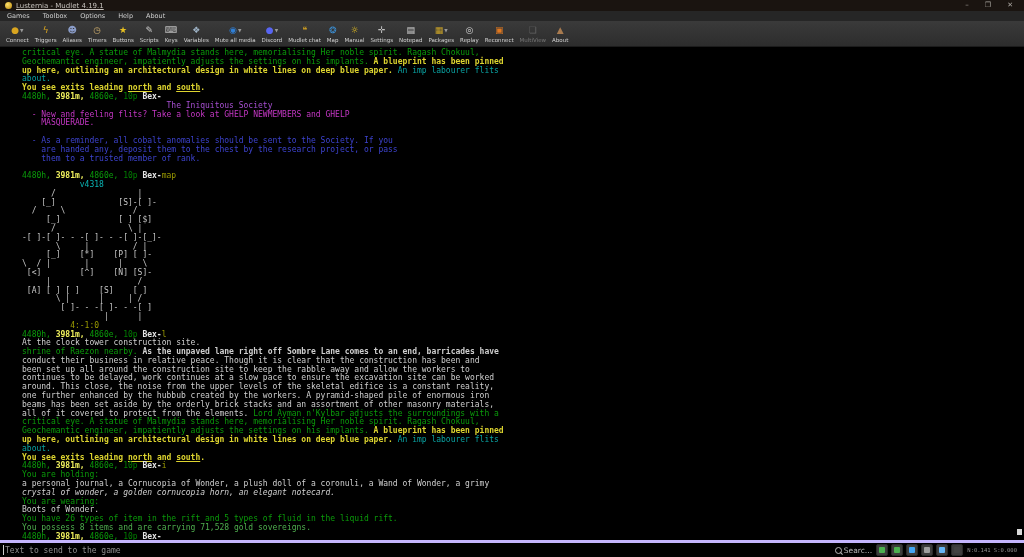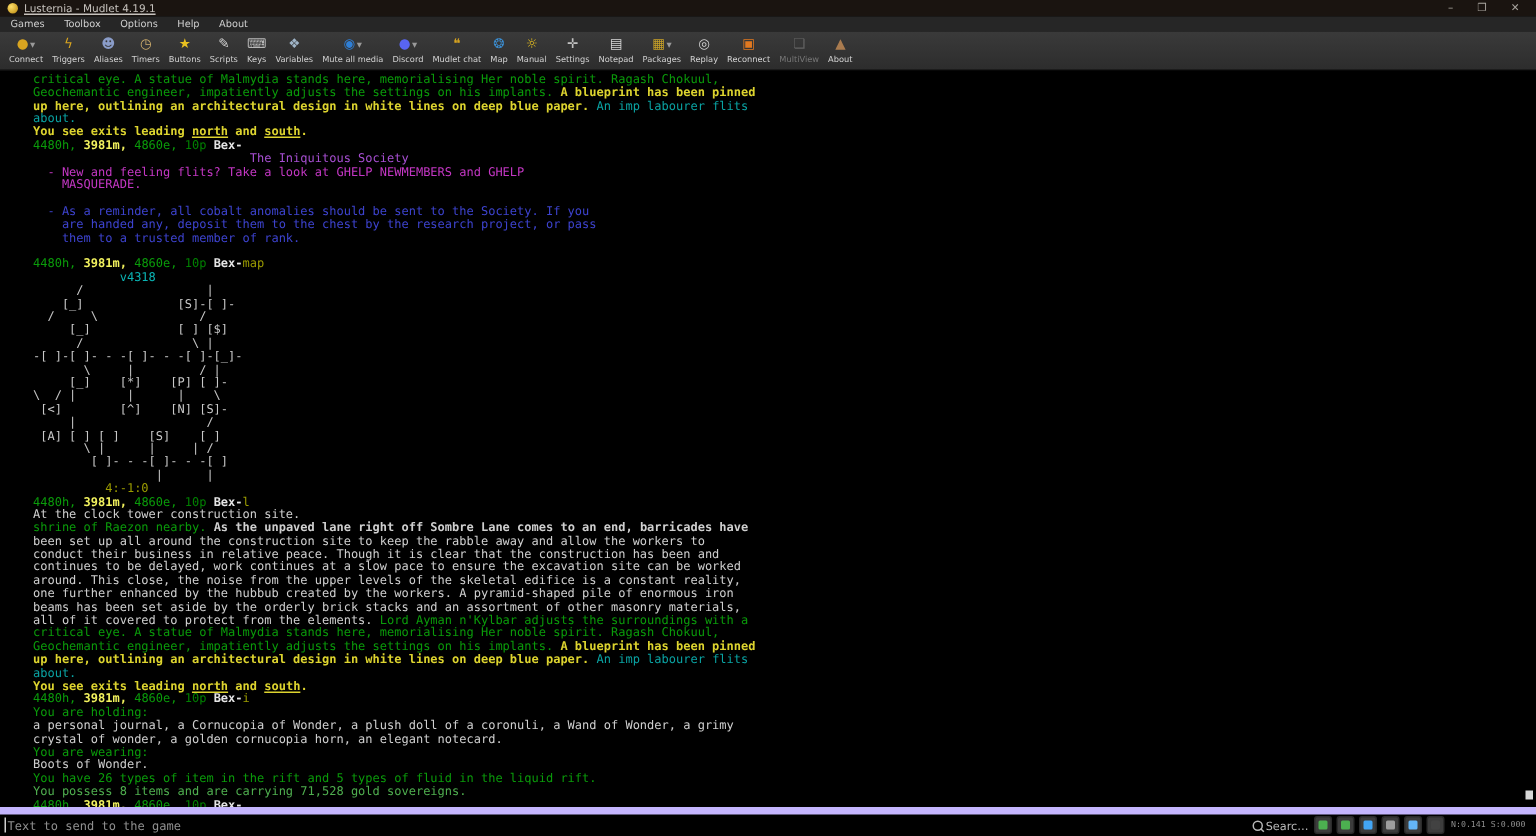--- a/index.html
+++ b/index.html
@@ -27,21 +27,21 @@
   .tb-item.disabled .tb-label{color:#777;}
   .tb-item.disabled .tb-icon{opacity:.45;}
 
   
   .console{flex:1 1 auto;background:#000;position:relative;padding:2px 0 0 2px;font-family:"DejaVu Sans Mono","Liberation Mono",monospace;font-size:8px;line-height:8.8px;overflow:hidden;margin-left:20px;}
   .t-line{white-space:pre;height:8.8px;}
   .t-line span{white-space:pre;}
   .scroll-indicator{position:absolute;right:2px;bottom:5px;width:5px;height:6px;background:#d8d8d8;}
 
   
-  .inputbar{height:14px;flex:0 0 auto;background:#000;border-top:5px solid #c4b5fd;display:flex;align-items:center;padding:0 3px;position:relative;}
+  .inputbar{height:14px;flex:0 0 auto;background:#000;border-top:3px solid #c4b5fd;display:flex;align-items:center;padding:0 3px;position:relative;}
   .input-caret{width:1px;height:10px;background:#cfcfcf;margin-right:1px;}
   .input-placeholder{font-family:"DejaVu Sans Mono","Liberation Mono",monospace;font-size:8px;color:#8f8f8f;}
   .input-right{margin-left:auto;display:flex;align-items:center;gap:4px;padding-right:4px;}
   .search-wrap{display:flex;align-items:center;gap:2px;}
   .mag-icon{width:5px;height:5px;border:1px solid #b8b8b8;border-radius:50%;position:relative;}
   .mag-icon::after{content:"";position:absolute;width:3px;height:1px;background:#b8b8b8;transform:rotate(45deg);left:4px;top:5px;}
   .search-label{font-size:7.5px;color:#b8b8b8;}
   .mini-btn{width:10px;height:10px;background:#3c3c3c;border:1px solid #2a2a2a;border-radius:2px;display:flex;align-items:center;justify-content:center;}
   .mini-dot{width:6px;height:6px;border-radius:1px;}
   .latency{font-family:"DejaVu Sans Mono","Liberation Mono",monospace;font-size:5.5px;color:#8f8f8f;white-space:nowrap;}
@@ -226,36 +226,36 @@
       <div class="t-line"><span style="color: rgb(200, 200, 200);"> [&lt;]        [^]    [N] [S]-</span></div>
       <div class="t-line"><span style="color: rgb(200, 200, 200);">     |                  /</span></div>
       <div class="t-line"><span style="color: rgb(200, 200, 200);"> [A] [ ] [ ]    [S]    [ ]</span></div>
       <div class="t-line"><span style="color: rgb(200, 200, 200);">       \ |      |     | /</span></div>
       <div class="t-line"><span style="color: rgb(200, 200, 200);">        [ ]- - -[ ]- - -[ ]</span></div>
       <div class="t-line"><span style="color: rgb(200, 200, 200);">                 |      |</span></div>
       <div class="t-line"><span style="color: rgb(155, 155, 0);">          4:-1:0</span></div>
       <div class="t-line"><span style="color: rgb(10, 155, 10);">4480h, </span><span style="color: rgb(242, 242, 94); font-weight: bold;">3981m, </span><span style="color: rgb(10, 155, 10);">4860e, </span><span style="color: rgb(0, 128, 0);">10p </span><span style="color: rgb(230, 230, 230); font-weight: bold;">Bex-</span><span style="color: rgb(155, 155, 0);">l</span></div>
       <div class="t-line"><span style="color: rgb(207, 207, 207);">At the clock tower construction site.</span></div>
       <div class="t-line"><span style="color: rgb(10, 155, 10);">shrine of Raezon nearby. </span><span style="color: rgb(207, 207, 207); font-weight: bold;">As the unpaved lane right off Sombre Lane comes to an end, barricades have</span></div>
+      <div class="t-line"><span style="color: rgb(207, 207, 207);">conduct their business in relative peace. Though it is clear that the construction has been and</span></div>
       <div class="t-line"><span style="color: rgb(207, 207, 207);">been set up all around the construction site to keep the rabble away and allow the workers to</span></div>
-      <div class="t-line"><span style="color: rgb(207, 207, 207);">conduct their business in relative peace. Though it is clear that the construction has been and</span></div>
       <div class="t-line"><span style="color: rgb(207, 207, 207);">continues to be delayed, work continues at a slow pace to ensure the excavation site can be worked</span></div>
       <div class="t-line"><span style="color: rgb(207, 207, 207);">around. This close, the noise from the upper levels of the skeletal edifice is a constant reality,</span></div>
       <div class="t-line"><span style="color: rgb(207, 207, 207);">one further enhanced by the hubbub created by the workers. A pyramid-shaped pile of enormous iron</span></div>
       <div class="t-line"><span style="color: rgb(207, 207, 207);">beams has been set aside by the orderly brick stacks and an assortment of other masonry materials,</span></div>
       <div class="t-line"><span style="color: rgb(207, 207, 207);">all of it covered to protect from the elements. </span><span style="color: rgb(10, 155, 10);">Lord Ayman n'Kylbar adjusts the surroundings with a</span></div>
       <div class="t-line"><span style="color: rgb(10, 155, 10);">critical eye. A statue of Malmydia stands here, memorialising Her noble spirit. Ragash Chokuul,</span></div>
       <div class="t-line"><span style="color: rgb(10, 155, 10);">Geochemantic engineer, impatiently adjusts the settings on his implants.</span><span style="color: rgb(221, 212, 47); font-weight: bold;"> A blueprint has been pinned</span></div>
       <div class="t-line"><span style="color: rgb(221, 212, 47); font-weight: bold;">up here, outlining an architectural design in white lines on deep blue paper.</span><span style="color: rgb(10, 163, 163);"> An imp labourer flits</span></div>
       <div class="t-line"><span style="color: rgb(10, 163, 163);">about.</span></div>
       <div class="t-line"><span style="color: rgb(221, 212, 47); font-weight: bold;">You see exits leading </span><span style="color: rgb(221, 212, 47); font-weight: bold; text-decoration: underline;">north</span><span style="color: rgb(221, 212, 47); font-weight: bold;"> and </span><span style="color: rgb(221, 212, 47); font-weight: bold; text-decoration: underline;">south</span><span style="color: rgb(221, 212, 47); font-weight: bold;">.</span></div>
       <div class="t-line"><span style="color: rgb(10, 155, 10);">4480h, </span><span style="color: rgb(242, 242, 94); font-weight: bold;">3981m, </span><span style="color: rgb(10, 155, 10);">4860e, </span><span style="color: rgb(0, 128, 0);">10p </span><span style="color: rgb(230, 230, 230); font-weight: bold;">Bex-</span><span style="color: rgb(155, 155, 0);">i</span></div>
       <div class="t-line"><span style="color: rgb(10, 155, 10);">You are holding:</span></div>
       <div class="t-line"><span style="color: rgb(207, 207, 207);">a personal journal, a Cornucopia of Wonder, a plush doll of a coronuli, a Wand of Wonder, a grimy</span></div>
-      <div class="t-line"><span style="color: rgb(207, 207, 207);">crystal of wonder, a golden cornucopia horn, an elegant notecard.</span></div>
+      <div class="t-line"><span style="color: rgb(207, 207, 207); font-style: italic;">crystal of wonder, a golden cornucopia horn, an elegant notecard.</span></div>
       <div class="t-line"><span style="color: rgb(10, 155, 10);">You are wearing:</span></div>
       <div class="t-line"><span style="color: rgb(207, 207, 207);">Boots of Wonder.</span></div>
       <div class="t-line"><span style="color: rgb(10, 155, 10);">You have 26 types of item in the rift and 5 types of fluid in the liquid rift.</span></div>
       <div class="t-line"><span style="color: rgb(79, 174, 79);">You possess 8 items and are carrying 71,528 gold sovereigns.</span></div>
       <div class="t-line"><span style="color: rgb(10, 155, 10);">4480h, </span><span style="color: rgb(242, 242, 94); font-weight: bold;">3981m, </span><span style="color: rgb(10, 155, 10);">4860e, </span><span style="color: rgb(0, 128, 0);">10p </span><span style="color: rgb(230, 230, 230); font-weight: bold;">Bex-</span></div>
     </div>
 
   <div class="inputbar">
     <span class="input-caret"></span>
     <span class="input-placeholder">Text to send to the game</span>

